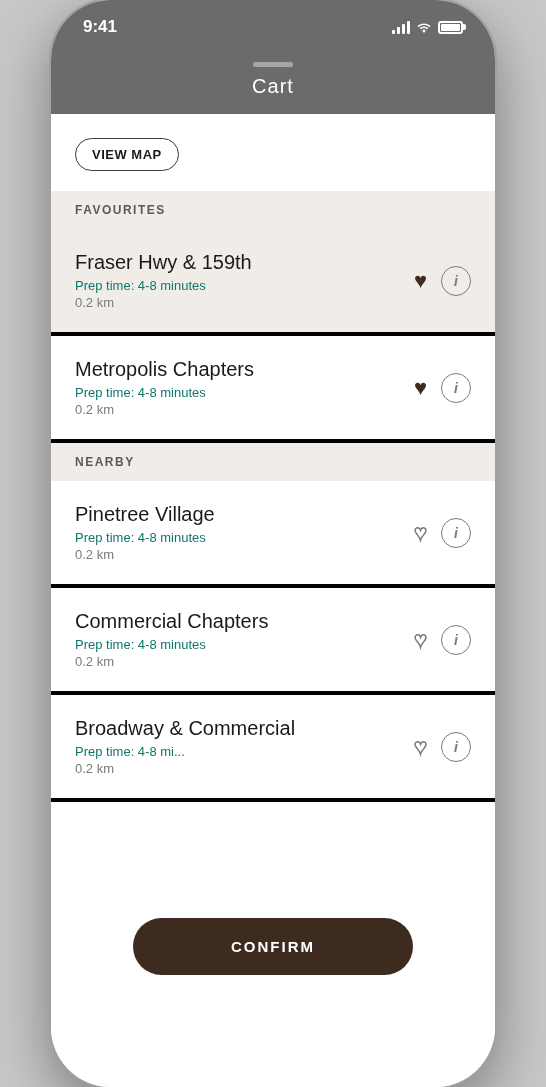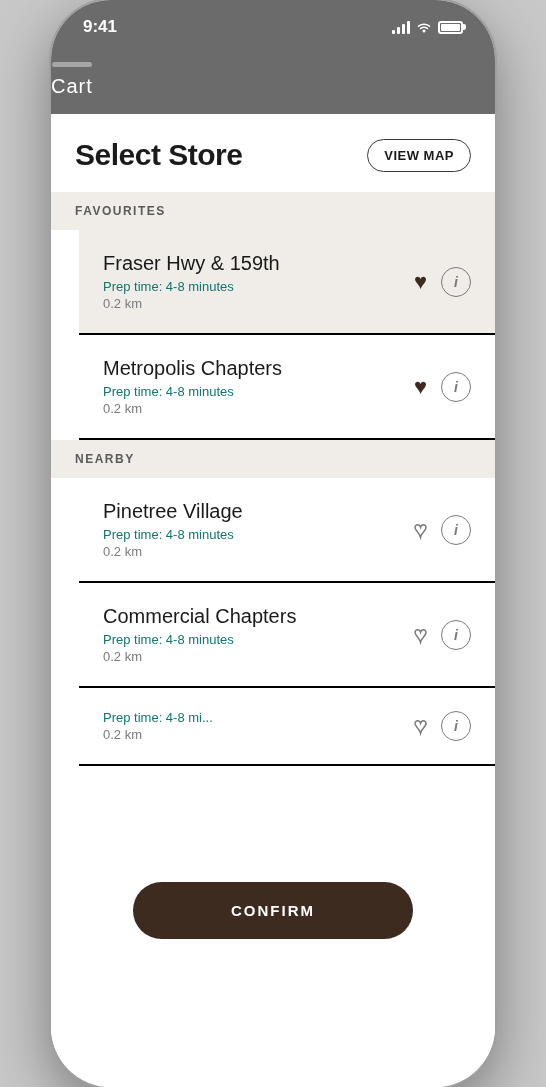--- a/index.html
+++ b/index.html
@@ -99,21 +99,21 @@
       right: 1px;
       background: #ffffff;
       border-radius: 1px;
     }
 
     
     .header-bar {
       background: #6b6b6b;
       padding: 8px 0 16px;
       display: flex;
-      justify-content: flex-start;
+      justify-content: center;
       flex-shrink: 0;
     }
 
     .header-pill {
       width: 40px;
       height: 5px;
       background: rgba(255,255,255,0.4);
       border-radius: 3px;
       margin-bottom: 8px;
     }
@@ -175,22 +175,21 @@
       letter-spacing: 1.5px;
     }
 
     
     .store-item {
       display: flex;
       align-items: center;
       justify-content: space-between;
       padding: 22px 24px;
       background: #ffffff;
-      border-bottom: 2px solid #000000;
-      margin-left: 28px;
+      border-bottom: 4px solid #000000;
     }
 
     .store-item.selected {
       background: #f0ede9;
     }
 
     .store-item-info {
       flex: 1;
     }
 
@@ -317,21 +316,20 @@
       <div class="header-pill"></div>
       <div class="header-title-row">
         <span class="header-cart-label">Cart</span>
       </div>
     </div>
   </div>
 
   <div class="content-area">
 
     <div class="store-header">
-      <h1 class="store-title">Select Store</h1>
       <button class="view-map-btn">VIEW MAP</button>
     </div>
 
     <div class="section-label">
       <span>FAVOURITES</span>
     </div>
 
     <div class="store-item selected">
       <div class="store-item-info">
         <div class="store-item-name">Fraser Hwy &amp; 159th</div>
@@ -395,20 +393,21 @@
           <span class="heart-outline">♥</span>
         </button>
         <button class="info-btn">
           <span>i</span>
         </button>
       </div>
     </div>
 
     <div class="store-item">
       <div class="store-item-info">
+        <div class="store-item-name">Broadway &amp; Commercial</div>
         <div class="store-item-prep">Prep time: 4-8 mi...</div>
         <div class="store-item-distance">0.2 km</div>
       </div>
       <div class="store-item-actions">
         <button class="heart-btn">
           <span class="heart-outline">♥</span>
         </button>
         <button class="info-btn">
           <span>i</span>
         </button>

